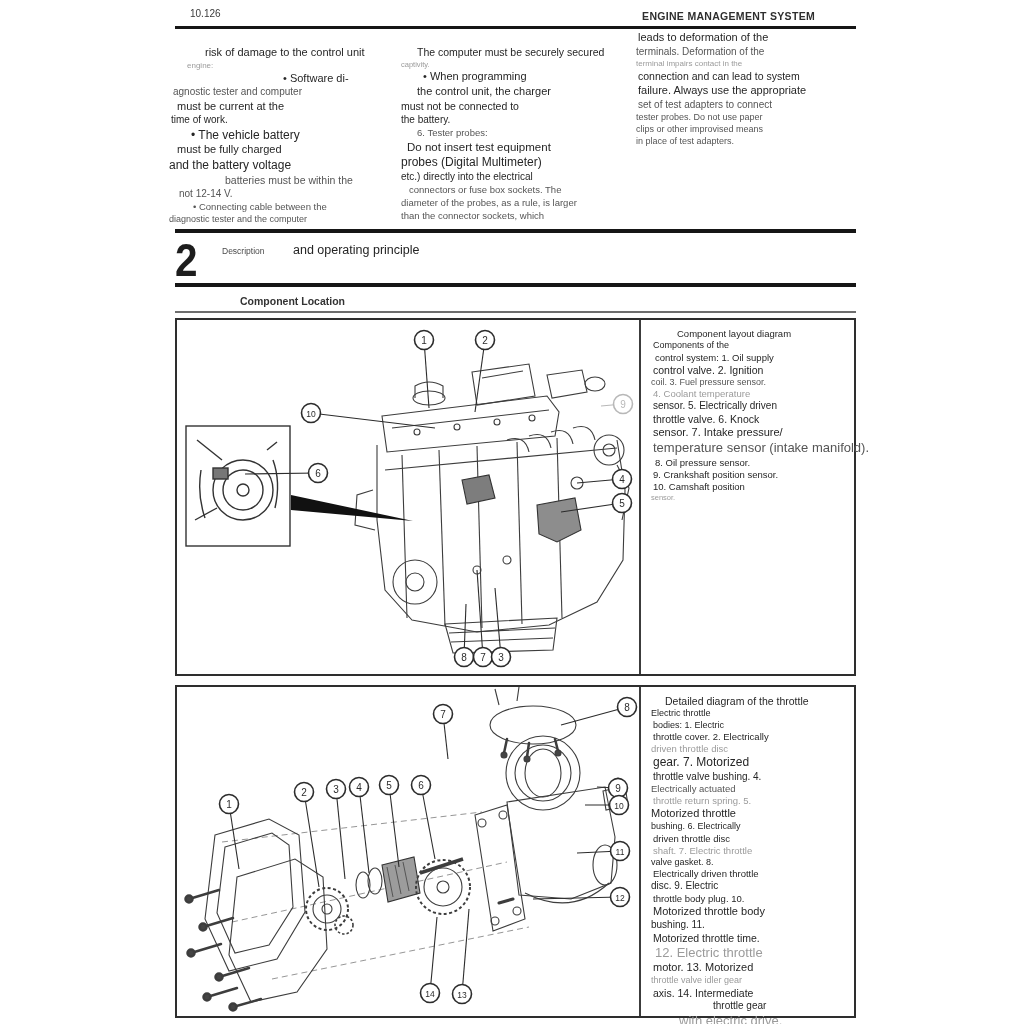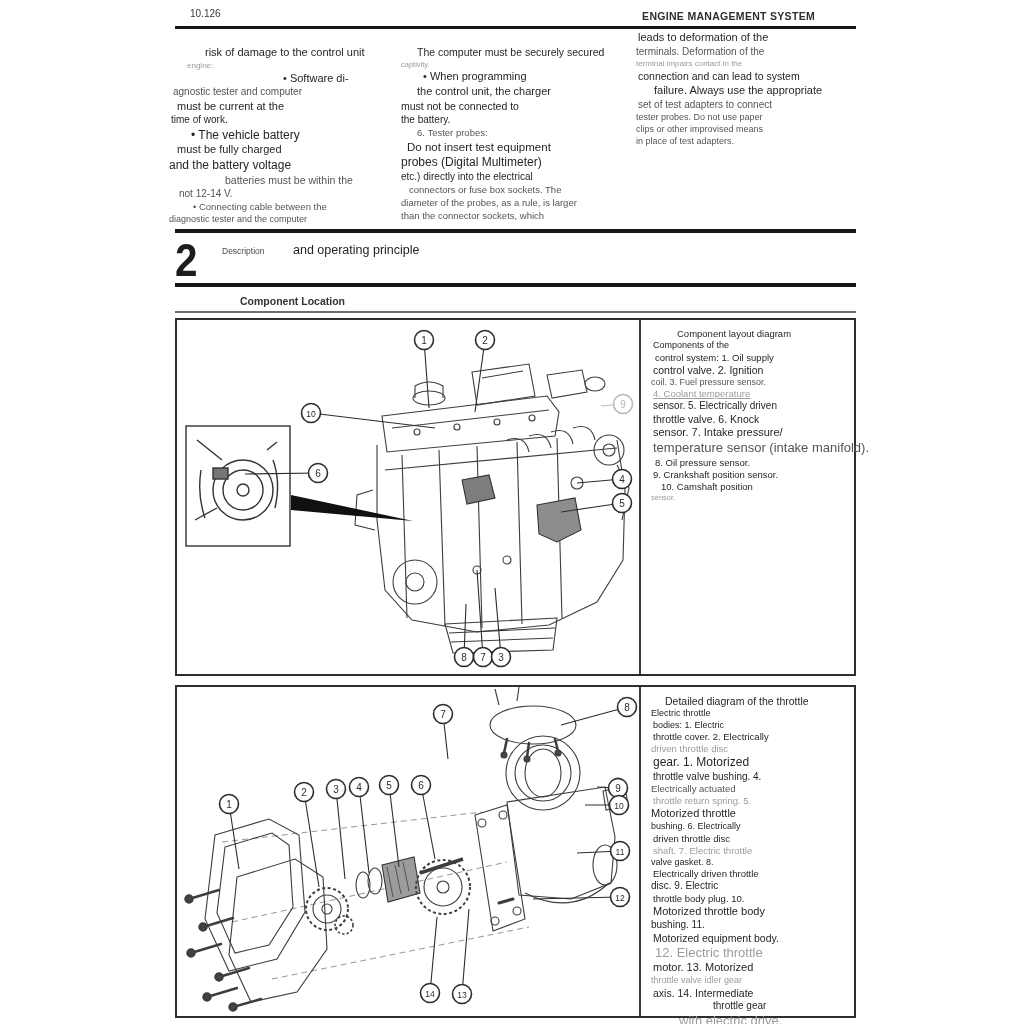--- a/index.html
+++ b/index.html
@@ -81,21 +81,21 @@
       <div class="ln z95 dim" style="margin-left: 10px;">connectors or fuse box sockets. The</div>
       <div class="ln z95 dim" style="margin-left: 2px;">diameter of the probes, as a rule, is larger</div>
       <div class="ln z95 dim" style="margin-left: 2px;">than the connector sockets, which</div>
     </div>
   <div class="abs col col3">
     <div>
         <div class="ln z11" style="margin-left: 2px;">leads to deformation of the</div>
         <div class="ln z10 dim">terminals. Deformation of the</div>
         <div class="ln z8 faint">terminal impairs contact in the</div>
         <div class="ln z105" style="margin-left: 2px;">connection and can lead to system</div>
-        <div class="ln z11" style="margin-left: 18px;">failure. Always use the appropriate</div>
+        <div class="ln z11" style="margin-left: 2px;">failure. Always use the appropriate</div>
         <div class="ln z10 dim" style="margin-left: 2px;">set of test adapters to connect</div>
         <div class="ln z9 dim">tester probes. Do not use paper</div>
         <div class="ln z9 dim">clips or other improvised means</div>
         <div class="ln z9 dim">in place of test adapters.</div>
       </div>
   </div>
 
   <div class="abs rule rule-b"></div>
   <div class="abs sec-num">2</div>
   <div class="abs sec-desc">Description</div>
@@ -209,28 +209,28 @@
           <text x="324" y="337.5" text-anchor="middle" dominant-baseline="central" font-family="&quot;Liberation Sans&quot;, sans-serif" font-size="10" fill="#2c2c2c">3</text>
         </g>
       </svg>
     <div class="divider"></div>
     <div class="panel">
         <div class="ln z95" style="margin-left: 26px;">Component layout diagram</div>
         <div class="ln z9" style="margin-left: 2px;">Components of the</div>
         <div class="ln z95" style="margin-left: 4px;">control system: 1. Oil supply</div>
         <div class="ln z105" style="margin-left: 2px;">control valve. 2. Ignition</div>
         <div class="ln z9 dim">coil. 3. Fuel pressure sensor.</div>
-        <div class="ln z95 faint" style="margin-left: 2px; text-decoration: underline;">4. Coolant temperature</div>
+        <div class="ln z95 faint" style="margin-left: 2px;">4. Coolant temperature</div>
         <div class="ln z10" style="margin-left: 2px;">sensor. 5. Electrically driven</div>
         <div class="ln z105" style="margin-left: 2px;">throttle valve. 6. Knock</div>
         <div class="ln z11" style="margin-left: 2px;">sensor. 7. Intake pressure/</div>
         <div class="ln z85 dim" style="margin-left: 2px;">temperature sensor (intake manifold).</div>
         <div class="ln z95" style="margin-left: 4px;">8. Oil pressure sensor.</div>
         <div class="ln z95" style="margin-left: 2px;">9. Crankshaft position sensor.</div>
-        <div class="ln z95" style="margin-left: 10px;">10. Camshaft position</div>
+        <div class="ln z95" style="margin-left: 2px;">10. Camshaft position</div>
         <div class="ln z7 faint">sensor.</div>
       </div>
   </div>
 
   <div class="abs figbox fig2">
     <svg class="figsvg" width="462" height="325" viewBox="0 0 462 325">
       <g stroke="#8a8a8a" fill="none" stroke-width="0.9" stroke-dasharray="6,4">
         <path d="M45,155 L305,125"></path>
         <path d="M55,235 L330,175"></path>
         <path d="M95,292 L352,240"></path>
@@ -357,35 +357,35 @@
           <text x="285" y="307.5" text-anchor="middle" dominant-baseline="central" font-family="&quot;Liberation Sans&quot;, sans-serif" font-size="8.5" fill="#2c2c2c">13</text>
         </g>
       </svg>
     <div class="divider"></div>
     <div class="panel">
         <div class="ln z105" style="margin-left: 14px;">Detailed diagram of the throttle</div>
         <div class="ln z9">Electric throttle</div>
         <div class="ln z9" style="margin-left: 2px;">bodies: 1. Electric</div>
         <div class="ln z95" style="margin-left: 2px;">throttle cover. 2. Electrically</div>
         <div class="ln z95 faint">driven throttle disc</div>
-        <div class="ln z12" style="margin-left: 2px;">gear. 1. Motorized</div>
+        <div class="ln z12" style="margin-left: 2px;">gear. 7. Motorized</div>
         <div class="ln z10" style="margin-left: 2px;">throttle valve bushing. 4.</div>
         <div class="ln z95 dim">Electrically actuated</div>
         <div class="ln z95 faint" style="margin-left: 2px;">throttle return spring. 5.</div>
         <div class="ln z11">Motorized throttle</div>
         <div class="ln z9">bushing. 6. Electrically</div>
         <div class="ln z95" style="margin-left: 2px;">driven throttle disc</div>
         <div class="ln z95 faint" style="margin-left: 2px;">shaft. 7. Electric throttle</div>
         <div class="ln z9">valve gasket. 8.</div>
         <div class="ln z95" style="margin-left: 2px;">Electrically driven throttle</div>
         <div class="ln z10">disc. 9. Electric</div>
         <div class="ln z95" style="margin-left: 2px;">throttle body plug. 10.</div>
         <div class="ln z11" style="margin-left: 2px;">Motorized throttle body</div>
         <div class="ln z10">bushing. 11.</div>
-        <div class="ln z105" style="margin-left: 2px;">Motorized equipment body.</div>
+        <div class="ln z105" style="margin-left: 2px;">Motorized throttle time.</div>
         <div class="ln z85 faint" style="margin-left: 4px;">12. Electric throttle</div>
         <div class="ln z11" style="margin-left: 2px;">motor. 13. Motorized</div>
         <div class="ln z9 faint">throttle valve idler gear</div>
         <div class="ln z105" style="margin-left: 2px;">axis. 14. Intermediate</div>
         <div class="ln z10" style="margin-left: 62px;">throttle gear</div>
         <div class="ln z85 faint" style="margin-left: 28px;">with electric drive.</div>
       </div>
   </div>
 
 </div>

